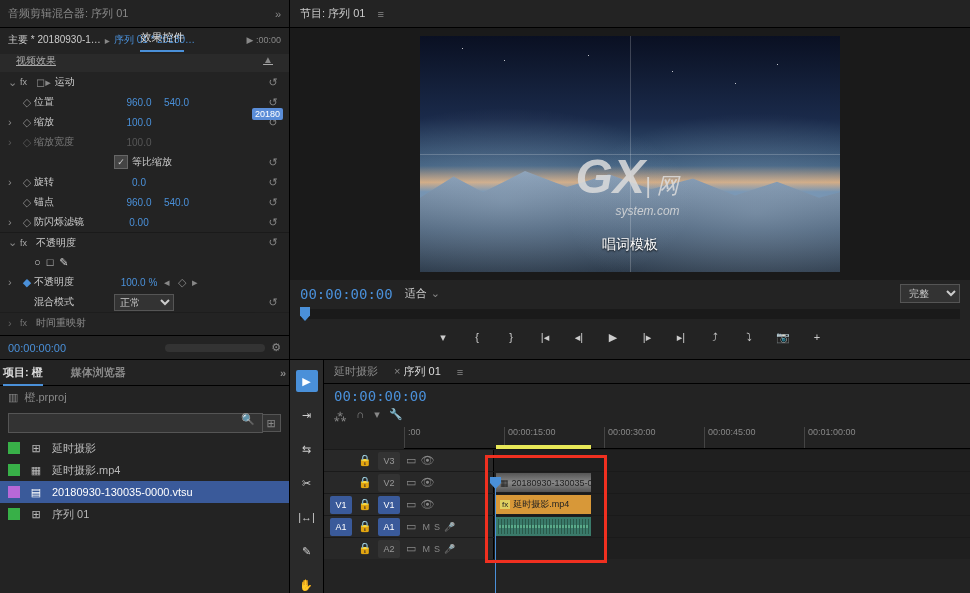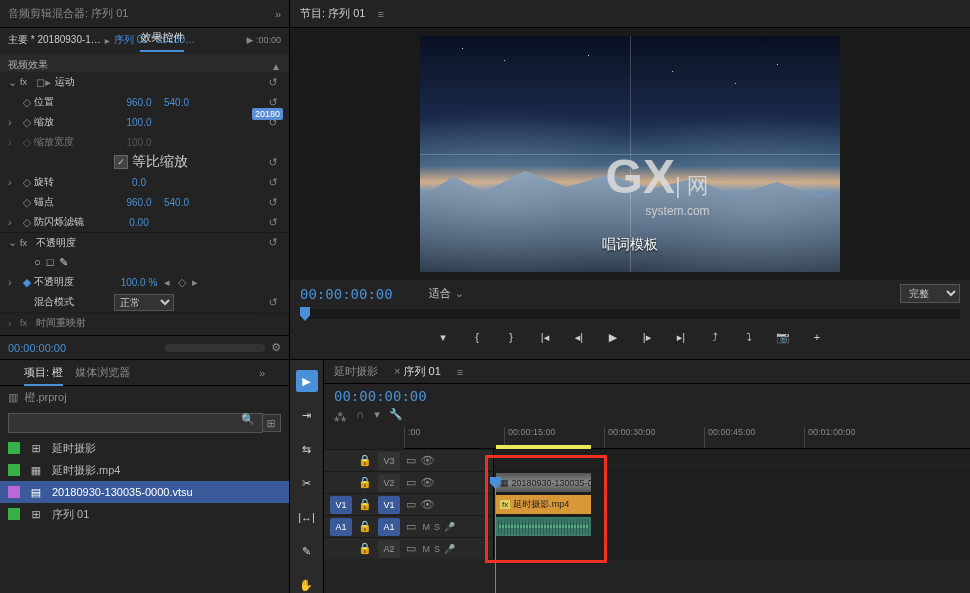--- a/index.html
+++ b/index.html
@@ -29,56 +29,56 @@
 .ec-row .label { flex: 0 0 80px; color: #ccc; font-size: 10px; }
 .ec-row .val { color: #4a90d9; font-size: 10px; width: 50px; text-align: center; }
 .ec-row .val2 { color: #4a90d9; font-size: 10px; width: 50px; }
 .ec-row .reset { margin-left: auto; width: 16px; text-align: center; color: #888; }
 .ec-row .kf { width: 14px; color: #888; }
 .ec-row .check { width: 14px; height: 14px; background: #444; border: 1px solid #666; display: inline-flex; align-items: center; justify-content: center; color: #ccc; font-size: 9px; margin-right: 4px; }
 .ec-row select { background: #333; color: #ccc; border: 1px solid #555; font-size: 10px; padding: 1px; width: 60px; }
 .ec-footer { height: 24px; border-top: 1px solid #000; display: flex; align-items: center; padding: 0 8px; }
 .ec-footer .tc { color: #4a90d9; font-size: 11px; }
 .ec-footer .scroll { margin-left: auto; width: 100px; height: 8px; background: #333; border-radius: 4px; }
-.ec-head-stripe { height: 18px; background: #2a2a2a; display:flex; align-items:flex-end; padding: 0 8px; color:#aaa; font-size:10px;}
+.ec-head-stripe { height: 18px; background: #2a2a2a; display:flex; align-items:flex-start; padding: 0 16px; color:#aaa; font-size:10px;text-decoration:underline;}
 .stripe-r { margin-left:auto; color:#888;}
 .sect-end { border-top: 1px solid #1a1a1a; }
 
 
 .program { background: #232323; border-bottom: 1px solid #000; display: flex; flex-direction: column; }
 .pm-tabs { height: 28px; display: flex; align-items: center; padding: 0 10px; border-bottom: 1px solid #000; gap: 8px;}
 .pm-tabs .tab { color: #ccc; }
 .pm-tabs .drop { color: #888; margin-left: 4px; }
 .pm-viewer { flex: 1; display: flex; align-items: center; justify-content: center; background: #1a1a1a; position: relative; }
 .pm-frame { width: 420px; height: 236px; position: relative; overflow: hidden; }
 .sky { position:absolute; inset:0; background: linear-gradient(180deg, #0a1022 0%, #1a2a4a 35%, #3a5a7a 55%, #d8a878 62%, #6a8aaa 66%); }
 .mountains { position:absolute; left:0; right:0; top:55%; bottom:0; background: linear-gradient(180deg, #8aa0b8 0%, #4a6078 60%, #2a3848 100%); clip-path: polygon(0 30%, 8% 10%, 15% 25%, 25% 5%, 35% 20%, 45% 8%, 55% 22%, 65% 12%, 75% 28%, 85% 15%, 95% 30%, 100% 25%, 100% 100%, 0 100%); }
 .clouds { position:absolute; inset:0; background: radial-gradient(ellipse at 20% 70%, rgba(180,200,220,0.3) 0%, transparent 40%), radial-gradient(ellipse at 80% 75%, rgba(180,200,220,0.3) 0%, transparent 40%); }
 .star { position:absolute; width:1px; height:1px; background:#fff; border-radius:50%; }
 .caption { position:absolute; bottom: 18px; left: 50%; transform: translateX(-50%); color: #fff; font-size: 14px; font-weight: 500; text-shadow: 0 1px 2px #000; }
 .guide-v { position:absolute; left:50%; top:0; bottom:0; width:1px; background: rgba(255,255,255,0.2);}
 .guide-h { position:absolute; top:50%; left:0; right:0; height:1px; background: rgba(255,255,255,0.2);}
-.watermark { position:absolute; left: 42%; top: 48%; color: rgba(220,220,220,0.85); font-size:22px; pointer-events:none;margin-left:30px;}
+.watermark { position:absolute; left: 42%; top: 48%; color: rgba(220,220,220,0.85); font-size:22px; font-style:italic; pointer-events:none;}
 .watermark .big { font-size: 48px; font-weight:bold;}
 .watermark .sub { font-size: 12px; display:block; margin-left: 40px;}
 
 .pm-controls { padding: 4px 10px 8px; }
 .pm-tcrow { display:flex; align-items:center; margin-bottom: 6px;}
 .pm-tc { color: #4a90d9; font-size: 14px; font-family: monospace;}
-.pm-fit { margin-left: 36px; color:#ccc; }
+.pm-fit { margin-left: 12px; color:#ccc; }
 .pm-sel { margin-left: auto; }
 .pm-sel select { background:#333; color:#ccc; border:1px solid #555; font-size:10px; padding:2px 4px; width:60px;}
 .pm-scrub { height: 10px; background: #1a1a1a; position:relative; margin-bottom: 4px;}
 .pm-scrub .head { position:absolute; left:0; top:-2px; width:10px; height:14px; background:#4a90d9; clip-path: polygon(0 0, 100% 0, 100% 60%, 50% 100%, 0 60%);}
 .pm-transport { display:flex; align-items:center; justify-content:center; gap:16px; height: 28px; color:#ccc;}
 .pm-transport span { cursor:pointer; display:inline-flex; width:18px; justify-content:center;}
 
 
 .project { background: #232323; border-right: 1px solid #000; display:flex; flex-direction:column; position:relative; }
-.pj-tabs { height: 26px; display:flex; align-items:center; padding: 0 24px; gap: 12px; border-bottom:1px solid #000;}
+.pj-tabs { height: 26px; display:flex; align-items:center; padding: 0 3px; gap: 28px; border-bottom:1px solid #000;font-weight:bold;}
 .pj-tab { color:#888; position:relative;}
 .pj-tab.active{ color:#ddd;}
 .pj-tab.active::after{content:'';position:absolute;bottom:-6px;left:0;right:0;height:2px;background:#4a90d9;}
 .pj-path { padding: 4px 8px; color:#888; display:flex; align-items:center; gap:6px;}
 .pj-search { padding: 4px 8px; display:flex; align-items:center; gap:6px;}
 .pj-search input { flex:1; background:#333; border:1px solid #555; color:#ccc; padding: 2px 18px 2px 6px; font-size:10px; height:20px;}
 .pj-search .sicon { margin-left:-22px; color:#888;}
 .pj-search .bin { margin-left:auto; width:20px; height:18px; border:1px solid #555; background:#333; display:flex; align-items:center; justify-content:center; color:#888;}
 .pj-head { height: 22px; background:#2a2a2a; display:flex; align-items:center; padding: 0 8px 0 36px; color:#ccc;}
 .pj-list { flex:1;}
@@ -173,21 +173,21 @@
       <span class="expand">›</span>
       <span class="toggle">◇</span>
       <span class="label">缩放宽度</span>
       <span class="val" style="color:#888">100.0</span>
     </div>
     <div class="ec-row">
       <span class="expand"></span>
           <span class="toggle"></span>
       <span class="label"></span>
       <span class="check">✓</span>
-      <span style="color:#ccc;font-size:14px">等比缩放</span>
+      <span style="color:#ccc;font-size:10px">等比缩放</span>
       <span class="reset">↺</span>
     </div>
     <div class="ec-row">
       <span class="expand">›</span>
       <span class="toggle">◇</span>
       <span class="label">旋转</span>
       <span class="val">0.0</span>
       <span class="reset">↺</span>
     </div>
     <div class="ec-row">

